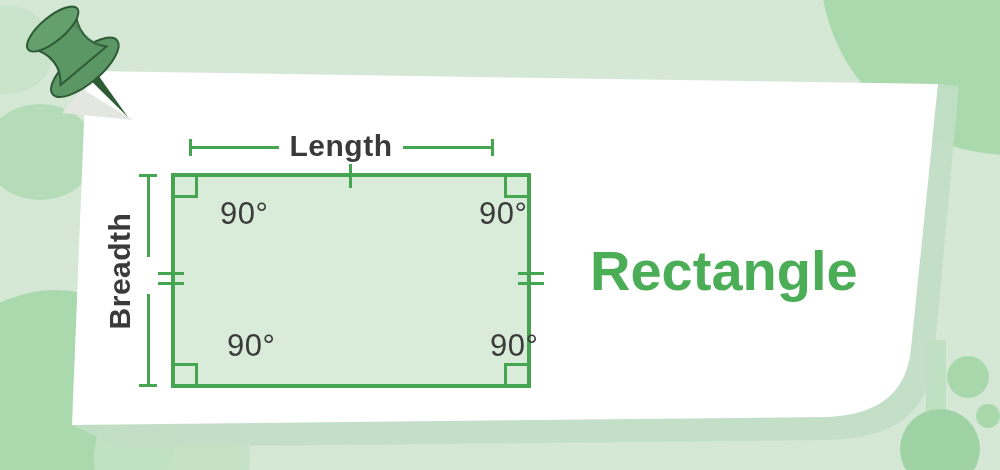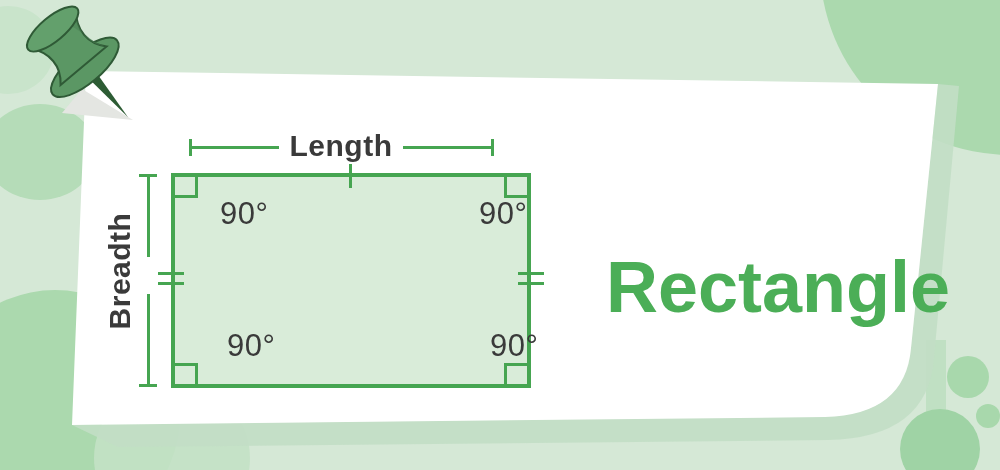--- a/index.html
+++ b/index.html
@@ -30,22 +30,22 @@
   .dim-label{
     color:var(--text-dark);font-size:30px;font-weight:700;line-height:32px;
     text-align:center;letter-spacing:.5px;white-space:nowrap;
   }
   .breadth-label{transform:rotate(-90deg);transform-origin:center center;}
   .angle{
     color:var(--text-dark);font-size:31px;font-weight:500;line-height:32px;
     letter-spacing:.5px;white-space:nowrap;margin-left:24px;
   }
   .title{
-    position:absolute;left:590px;top:243px;margin:16px;z-index:2;
-    color:var(--title-green);font-size:72px;font-weight:700;line-height:56px;
+    position:absolute;left:590px;top:243px;margin:0;z-index:2;
+    color:var(--title-green);font-size:56px;font-weight:700;line-height:56px;
     letter-spacing:0;white-space:nowrap;
   }
 </style>
 </head>
 <body>
 
 <svg class="bg-svg" width="1000" height="470" viewBox="0 0 1000 470" aria-hidden="true">
 
   <circle cx="1010" cy="-35" r="190" fill="#abd9ae"></circle>
   <ellipse cx="8" cy="50" rx="46" ry="44" fill="#c9e4cb"></ellipse>

